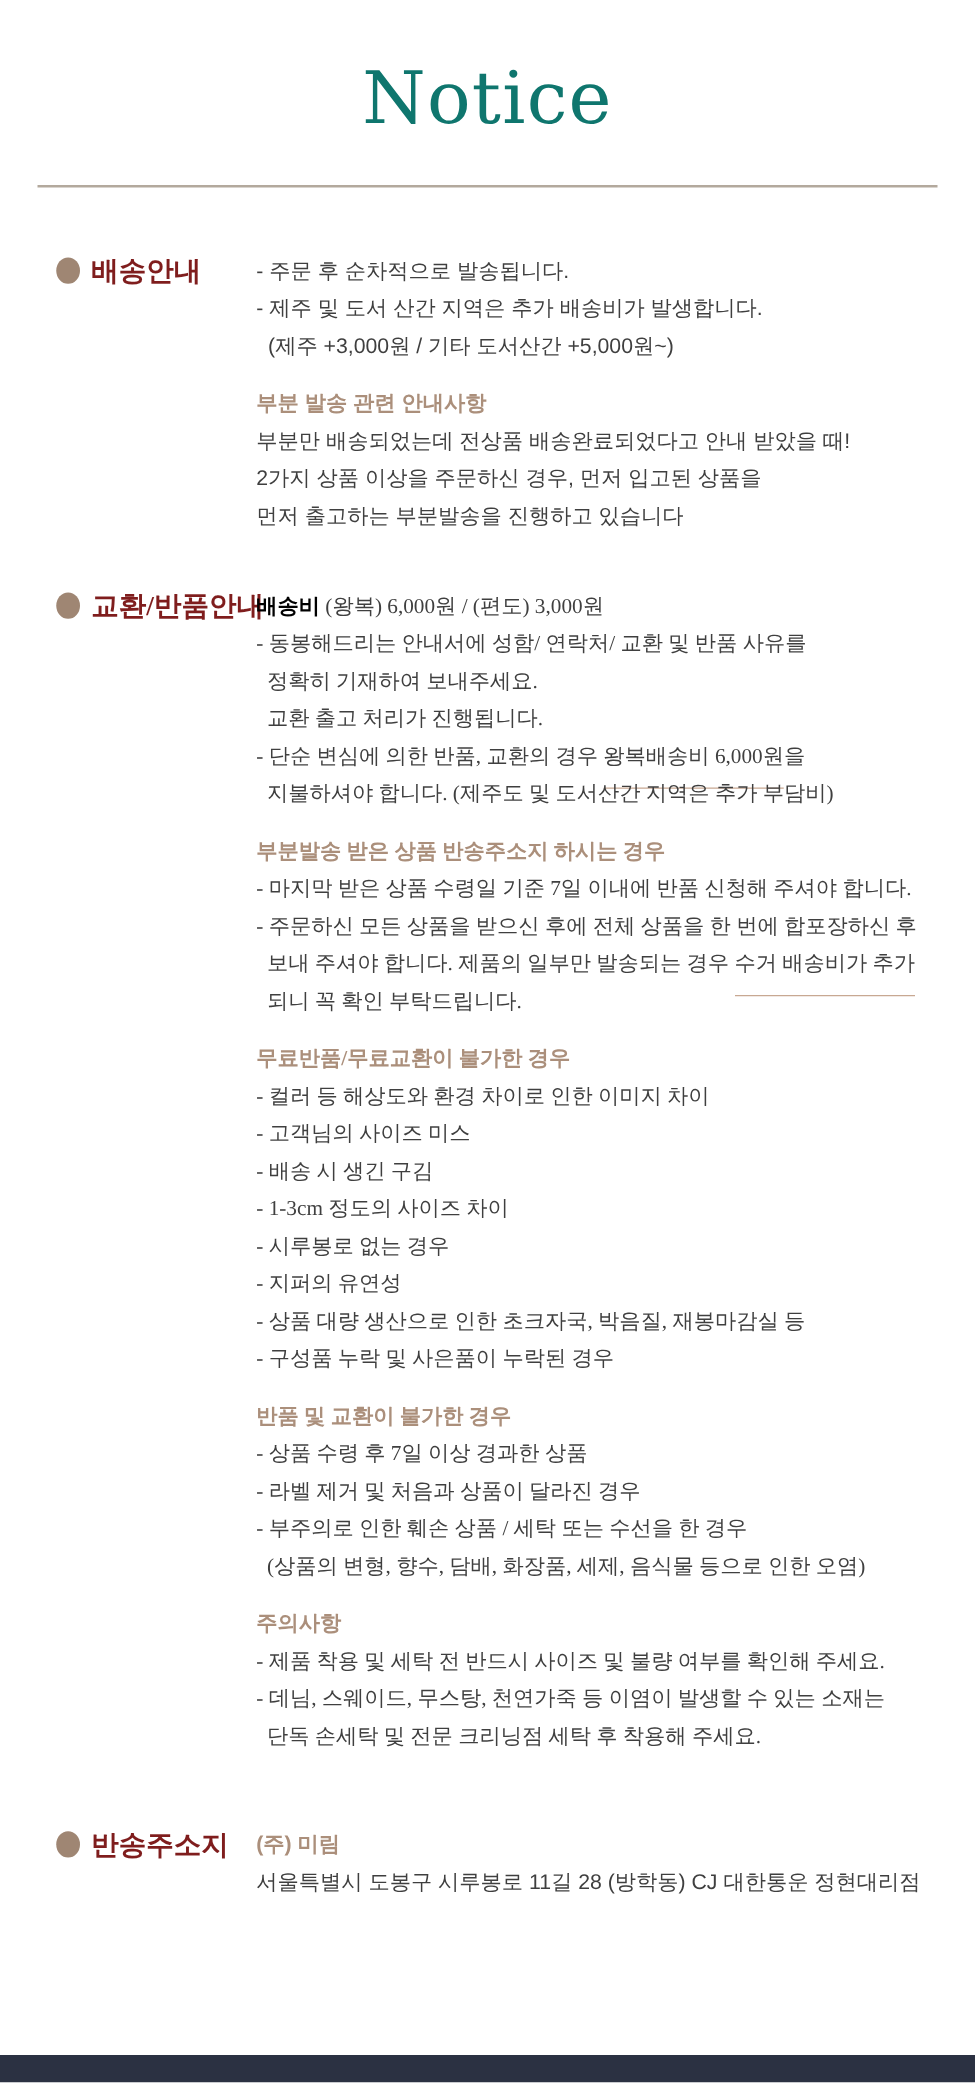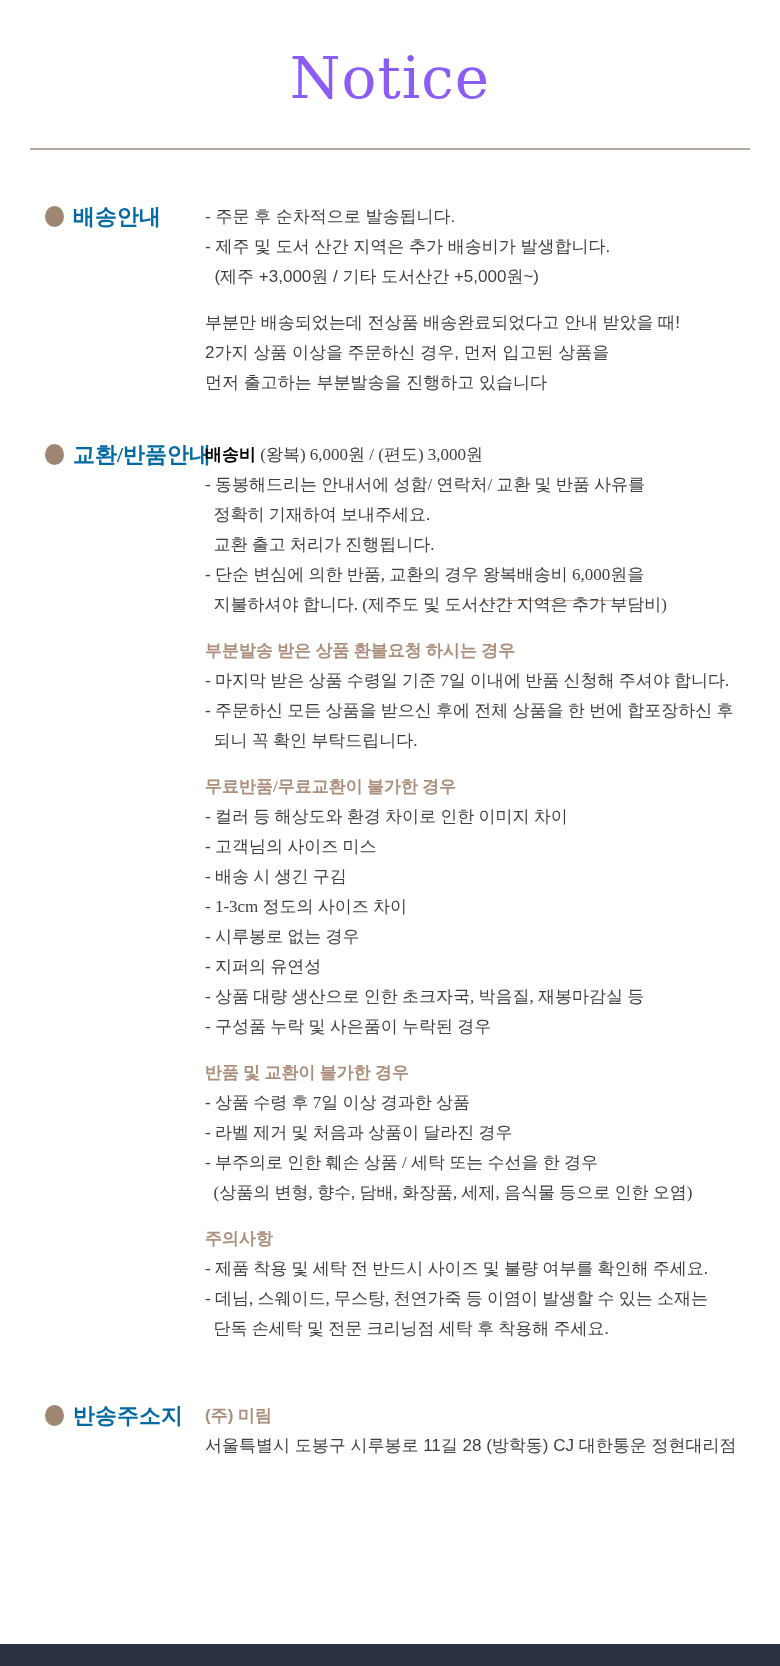--- a/index.html
+++ b/index.html
@@ -17,40 +17,40 @@
   }
   .page-title {
     margin: 0;
     padding-top: 42px;
     text-align: center;
     font-family: "DejaVu Serif", serif;
     font-weight: 500;
     font-size: 58px;
     line-height: 72px;
     letter-spacing: 1px;
-    color: #8b5cf6;
+    color: #0f766e;
   }
   .title-divider {
     border: none;
     border-top: 2px solid #b3a99d;
     margin: 34px 30px 0 30px;
   }
   .notice-section {
     display: flex;
     align-items: flex-start;
   }
   .sec-shipping { margin-top: 52px; }
   .sec-exchange { margin-top: 42px; font-family: Liberation Serif, serif; }
   .sec-address  { margin-top: 57px; }
   .sec-label {
     width: 205px;
     box-sizing: border-box;
     padding-left: 45px;
     flex: 0 0 205px;
-    color: #0369a1;
+    color: #7f1d1d;
     font-size: 22px;
     font-weight: bold;
     line-height: 30px;
     white-space: nowrap;
   }
   .bullet {
     display: inline-block;
     width: 19px;
     height: 21px;
     border-radius: 50%;
@@ -99,20 +99,21 @@
   <div class="sec-label">
     <span class="bullet"></span><span>배송안내</span>
   </div>
   <div class="sec-content">
     <div class="block">
       <p>- 주문 후 순차적으로 발송됩니다.</p>
       <p>- 제주 및 도서 산간 지역은 추가 배송비가 발생합니다.</p>
       <p>  (제주 +3,000원 / 기타 도서산간 +5,000원~)</p>
     </div>
     <div class="block">
+      <p class="subhead">부분 발송 관련 안내사항</p>
       <p>부분만 배송되었는데 전상품 배송완료되었다고 안내 받았을 때!</p>
       <p>2가지 상품 이상을 주문하신 경우, 먼저 입고된 상품을</p>
       <p>먼저 출고하는 부분발송을 진행하고 있습니다</p>
     </div>
   </div>
 </div>
 
 <div class="notice-section sec-exchange">
   <div class="sec-label">
     <span class="bullet"></span><span>교환/반품안내</span>
@@ -120,23 +121,24 @@
   <div class="sec-content">
     <div class="block">
       <p><span class="lead">배송비</span><span> (왕복) 6,000원 / (편도) 3,000원</span></p>
       <p>- 동봉해드리는 안내서에 성함/ 연락처/ 교환 및 반품 사유를</p>
       <p>  정확히 기재하여 보내주세요.</p>
       <p>  교환 출고 처리가 진행됩니다.</p>
       <p><span>- 단순 변심에 의한 반품, 교환의 경우 </span><span class="uline">왕복배송비 6,000원</span><span>을</span></p>
       <p>  지불하셔야 합니다. (제주도 및 도서산간 지역은 추가 부담비)</p>
     </div>
     <div class="block">
-      <p class="subhead">부분발송 받은 상품 환불요청 하시는 경우</p>
+      <p class="subhead">부분발송 받은 상품 반송주소지 하시는 경우</p>
       <p>- 마지막 받은 상품 수령일 기준 7일 이내에 반품 신청해 주셔야 합니다.</p>
       <p>- 주문하신 모든 상품을 받으신 후에 전체 상품을 한 번에 합포장하신 후</p>
+      <p><span>  보내 주셔야 합니다. 제품의 일부만 발송되는 경우 </span><span class="uline">수거 배송비가 추가</span><span></span></p>
       <p>  되니 꼭 확인 부탁드립니다.</p>
     </div>
     <div class="block">
       <p class="subhead">무료반품/무료교환이 불가한 경우</p>
       <p>- 컬러 등 해상도와 환경 차이로 인한 이미지 차이</p>
       <p>- 고객님의 사이즈 미스</p>
       <p>- 배송 시 생긴 구김</p>
       <p>- 1-3cm 정도의 사이즈 차이</p>
       <p>- 시루봉로 없는 경우</p>
       <p>- 지퍼의 유연성</p>

